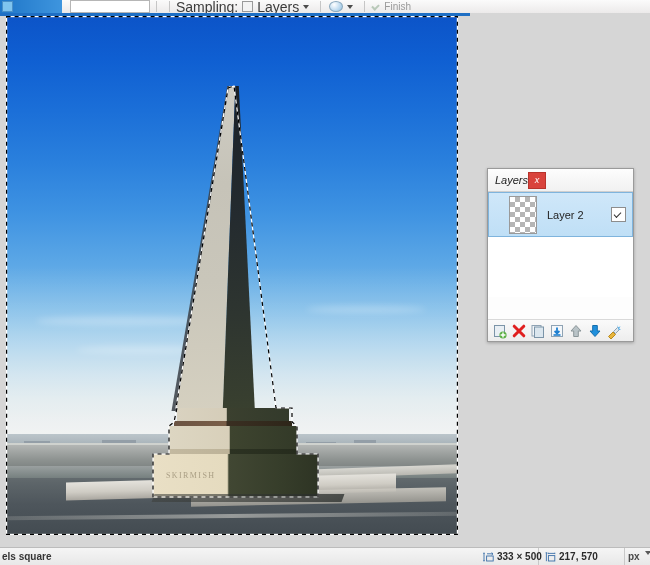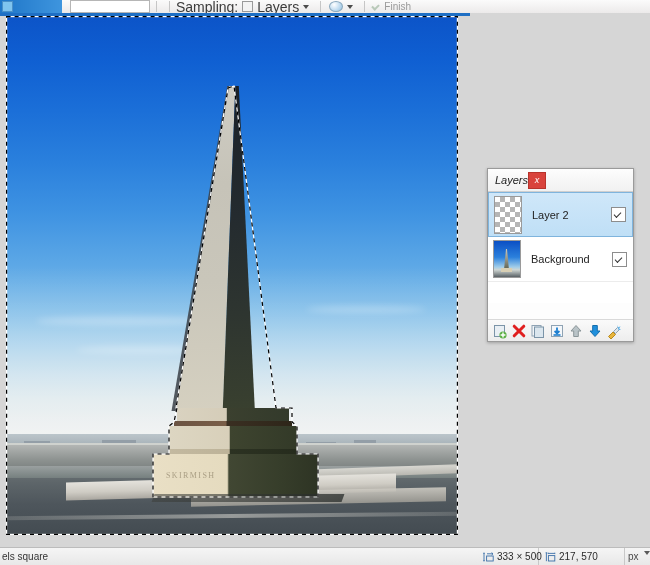--- a/index.html
+++ b/index.html
@@ -226,21 +226,21 @@
     font-style:italic;
   }
   .lp-title span.t{font-size:11px;color:#222;}
   .lp-close{
     width:16px;height:15px;background:#d9433c;
     border:1px solid #b8332c;color:#fff;font-size:9px;
     display:flex;align-items:center;justify-content:center;cursor:pointer;
   }
   .lp-list{height:105px;background:#fff;}
   .lp-row{
-    height:45px;display:flex;align-items:center;padding:0 6px 0 5px;
+    height:45px;display:flex;align-items:center;padding:0 6px 0 20px;
     border-bottom:1px solid #ececec;box-sizing:border-box;
   }
   .lp-row.sel{
     background:linear-gradient(#cfe7f9,#bfdff6);
     border:1px solid #7fb4dd;
   }
   .thumb{
     width:26px;height:36px;border:1px solid #9a9a9a;flex:0 0 auto;
     background:#fff;overflow:hidden;position:relative;
   }
@@ -281,21 +281,21 @@
     display:flex;align-items:center;gap:3px;padding-left:4px;box-sizing:border-box;
   }
   .tool{width:16px;height:16px;position:relative;cursor:pointer;flex:0 0 auto;}
   .tool svg{display:block;}
 
   
   .statusbar{
     position:absolute;left:0;bottom:0;width:650px;height:17px;
     background:linear-gradient(#f5f5f5,#e8e8e8);
     border-top:1px solid #bcbcbc;
-    display:flex;align-items:center;font-size:10px;color:#2b2b2b;
+    display:flex;align-items:center;font-size:10px;color:#2b2b2b;font-weight:bold;
   }
   .sb-left{padding-left:2px;color:#353535;}
   .sb-dims{position:absolute;left:455px;display:flex;align-items:center;gap:3px;margin-left:28px;}
   .sb-pos{position:absolute;left:545px;display:flex;align-items:center;gap:3px;}
   .sb-unit{position:absolute;left:628px;color:#4a4a4a;display:flex;align-items:flex-start;gap:5px;}
   .sb-ico{width:11px;height:10px;position:relative;}
   .sb-caret{
     width:0;height:0;border-left:3px solid transparent;border-right:3px solid transparent;
     border-top:4px solid #5a5a5a;
   }
@@ -397,28 +397,20 @@
       <span class="t">Layers</span>
       <div class="lp-close">x</div>
     </div>
 
     <div class="lp-list">
       <div class="lp-row sel">
         <div class="thumb checker"></div>
         <div class="lp-name">Layer 2</div>
         <div class="lp-chk on"></div>
       </div>
-      <div class="lp-row">
-        <div class="thumb photo-mini">
-          <div class="ob"></div>
-            <div class="pl"></div>
-        </div>
-        <div class="lp-name">Background</div>
-        <div class="lp-chk on"></div>
-      </div>
       <div class="lp-spacer"></div>
     </div>
 
     <div class="lp-tools">
       <div class="tool">
         <svg width="16" height="16" viewBox="0 0 16 16">
           <rect x="2.5" y="2.5" width="10" height="11" fill="#e9eff4" stroke="#7b94a8"></rect>
           <circle cx="11" cy="12" r="3.6" fill="#5db046"></circle>
           <path d="M11 9.6v4.8M8.6 12h4.8" stroke="#fff" stroke-width="1.4"></path>
         </svg>

